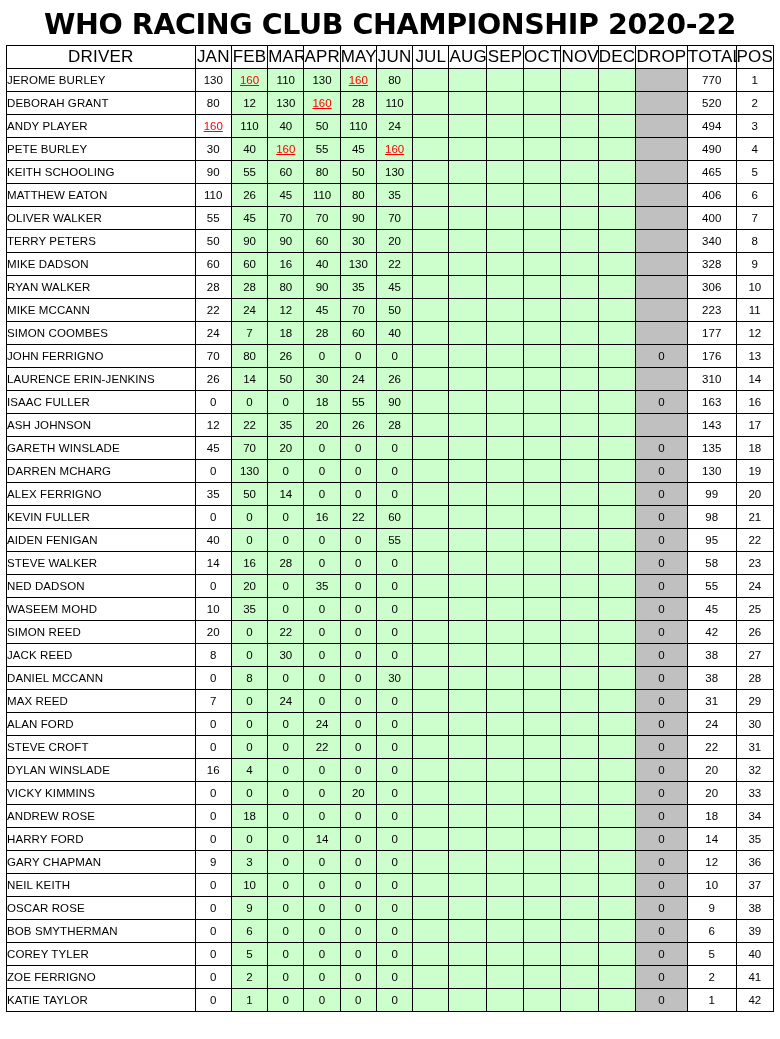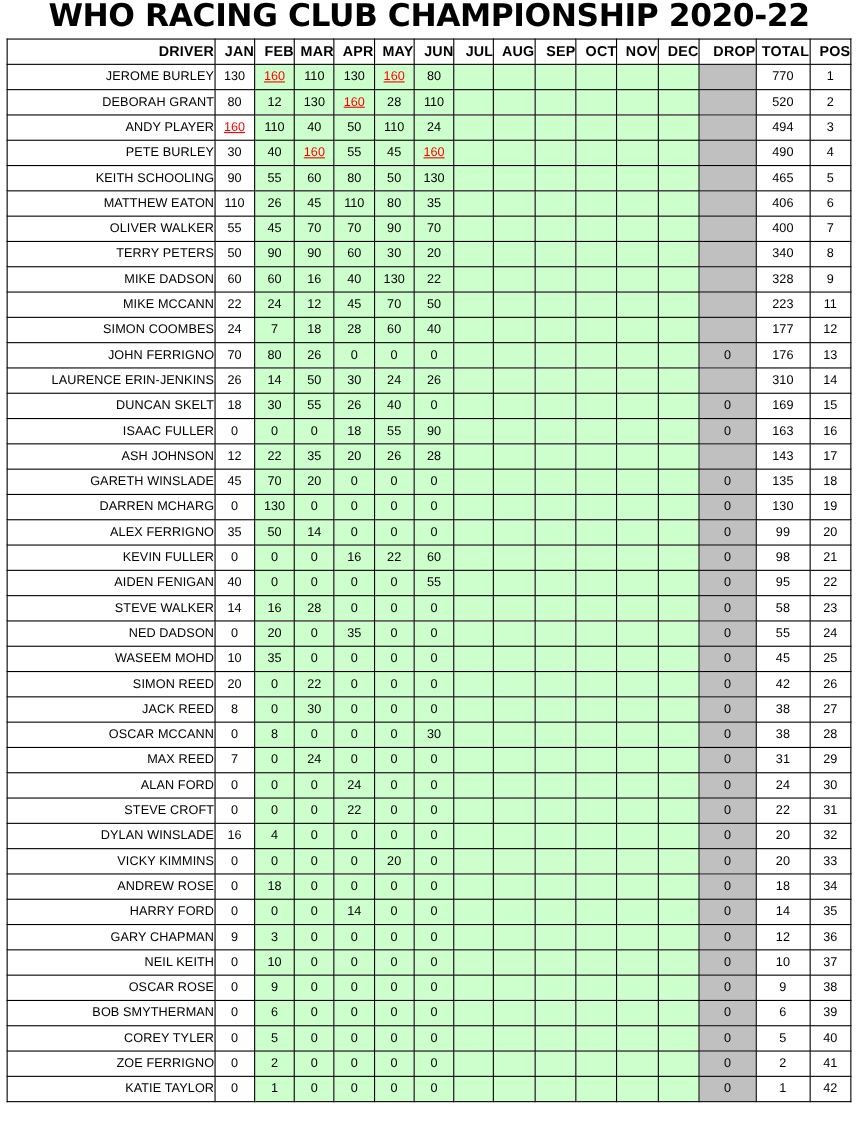--- a/index.html
+++ b/index.html
@@ -10,21 +10,21 @@
   body {
     width: 780px;
     height: 1039px;
     font-family: "Liberation Sans", sans-serif;
     color: #000;
     overflow: hidden;
   }
   #page {
     width: 780px;
     box-sizing: border-box;
-    padding: 0 6px 0 6px;
+    padding: 10px 6px 0 6px;
   }
   #title {
     font-family: "DejaVu Sans", sans-serif;
     font-weight: bold;
     font-size: 28.5px;
     letter-spacing: -0.4px;
     text-align: center;
     white-space: nowrap;
     margin: 0 0 5px 0;
     line-height: 30px;
@@ -39,27 +39,26 @@
     border: 1px solid #000;
     font-size: 11.5px;
     height: 22px;
     line-height: 22px;
     padding: 0;
     text-align: center;
     overflow: hidden;
     white-space: nowrap;
   }
   thead th {
-    font-size: 13px;
-    font-weight: bold;
+    font-size: 17px;
+    font-weight: normal;
     letter-spacing: 0.2px;
-    text-align: right;
   }
   td.driver {
-    text-align: right;
+    text-align: left;
     letter-spacing: 0.1px;
   }
   .green {
     background: #ccffcc;
   }
   .grey {
     background: #c0c0c0;
   }
   .red {
     color: #ff0000;
@@ -268,20 +267,38 @@
           <td class="green"></td>
           <td class="green"></td>
           <td class="green"></td>
           <td class="green"></td>
           <td class="green"></td>
           <td class="grey"></td>
           <td>328</td>
           <td>9</td>
         </tr>
         <tr>
+          <td class="driver">RYAN WALKER</td>
+          <td>28</td>
+          <td class="green">28</td>
+          <td class="green">80</td>
+          <td class="green">90</td>
+          <td class="green">35</td>
+          <td class="green">45</td>
+          <td class="green"></td>
+          <td class="green"></td>
+          <td class="green"></td>
+          <td class="green"></td>
+          <td class="green"></td>
+          <td class="green"></td>
+          <td class="grey"></td>
+          <td>306</td>
+          <td>10</td>
+        </tr>
+        <tr>
           <td class="driver">MIKE MCCANN</td>
           <td>22</td>
           <td class="green">24</td>
           <td class="green">12</td>
           <td class="green">45</td>
           <td class="green">70</td>
           <td class="green">50</td>
           <td class="green"></td>
           <td class="green"></td>
           <td class="green"></td>
@@ -340,38 +357,20 @@
           <td class="green"></td>
           <td class="green"></td>
           <td class="green"></td>
           <td class="green"></td>
           <td class="green"></td>
           <td class="grey"></td>
           <td>310</td>
           <td>14</td>
         </tr>
         <tr>
-          <td class="driver">DUNCAN SKELT</td>
-          <td>18</td>
-          <td class="green">30</td>
-          <td class="green">55</td>
-          <td class="green">26</td>
-          <td class="green">40</td>
-          <td class="green">0</td>
-          <td class="green"></td>
-          <td class="green"></td>
-          <td class="green"></td>
-          <td class="green"></td>
-          <td class="green"></td>
-          <td class="green"></td>
-          <td class="grey">0</td>
-          <td>169</td>
-          <td>15</td>
-        </tr>
-        <tr>
           <td class="driver">ISAAC FULLER</td>
           <td>0</td>
           <td class="green">0</td>
           <td class="green">0</td>
           <td class="green">18</td>
           <td class="green">55</td>
           <td class="green">90</td>
           <td class="green"></td>
           <td class="green"></td>
           <td class="green"></td>
@@ -574,21 +573,21 @@
           <td class="green"></td>
           <td class="green"></td>
           <td class="green"></td>
           <td class="green"></td>
           <td class="green"></td>
           <td class="grey">0</td>
           <td>38</td>
           <td>27</td>
         </tr>
         <tr>
-          <td class="driver">OSCAR MCCANN</td>
+          <td class="driver">DANIEL MCCANN</td>
           <td>0</td>
           <td class="green">8</td>
           <td class="green">0</td>
           <td class="green">0</td>
           <td class="green">0</td>
           <td class="green">30</td>
           <td class="green"></td>
           <td class="green"></td>
           <td class="green"></td>
           <td class="green"></td>

